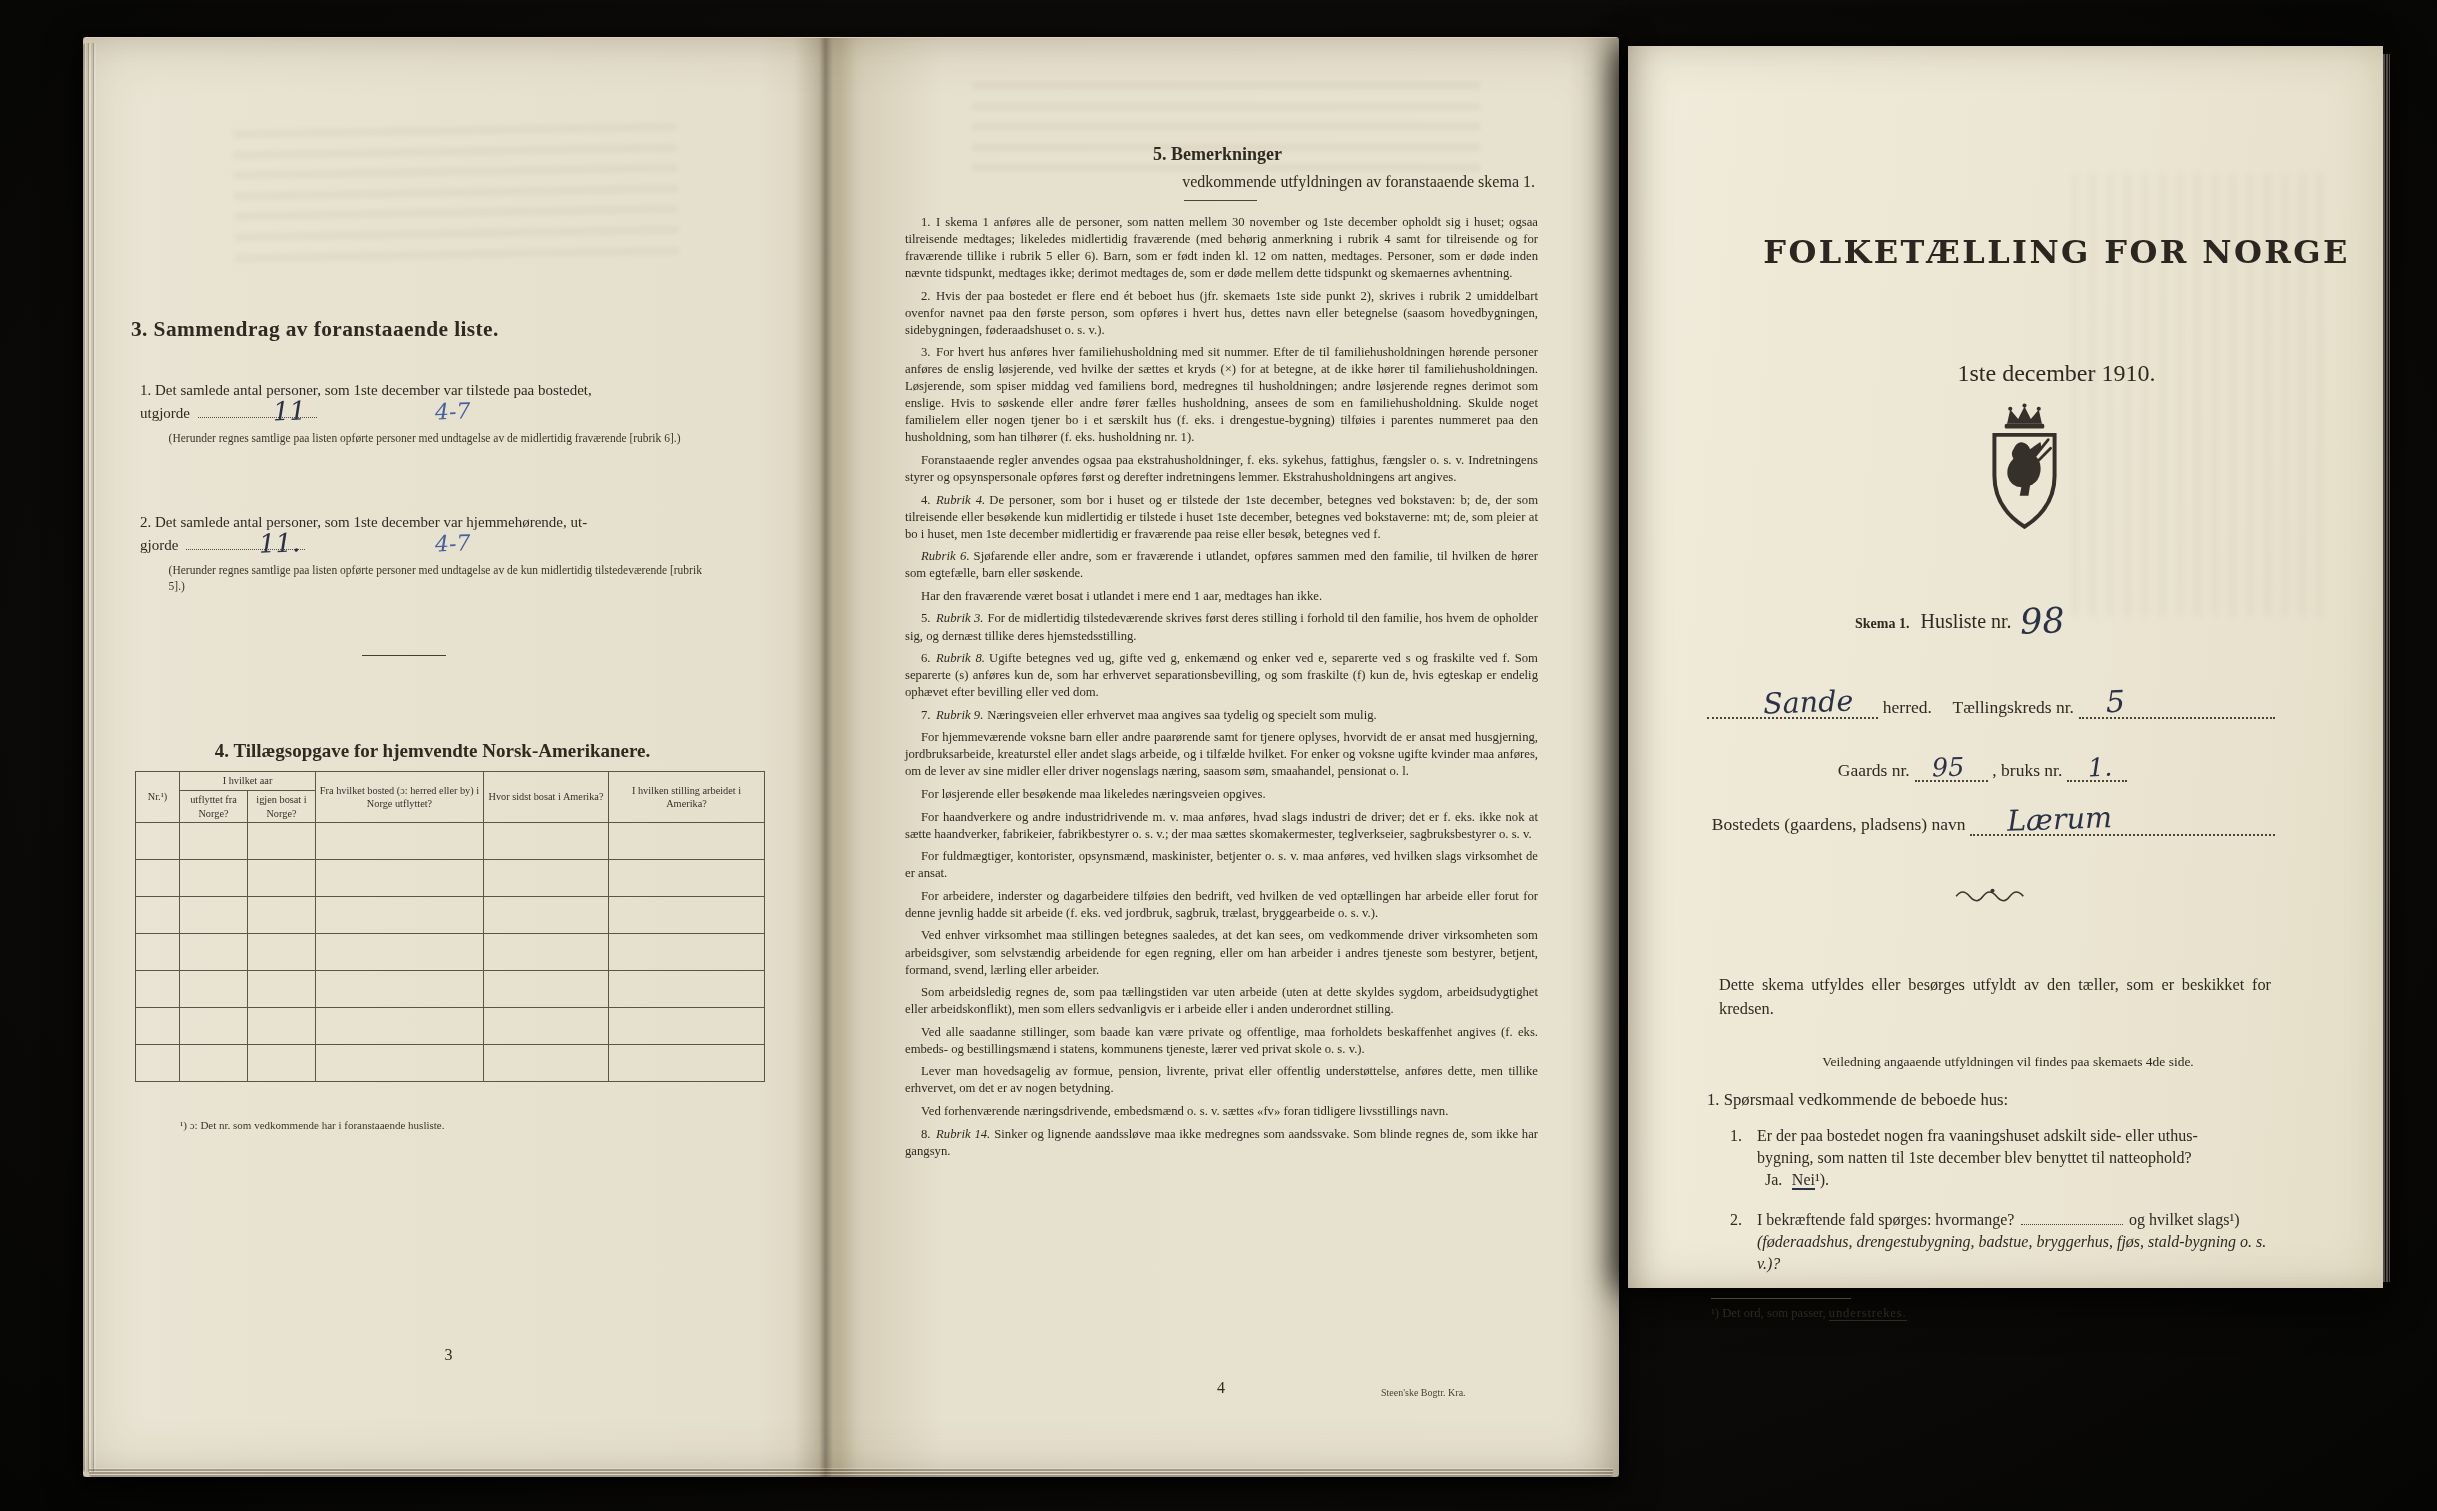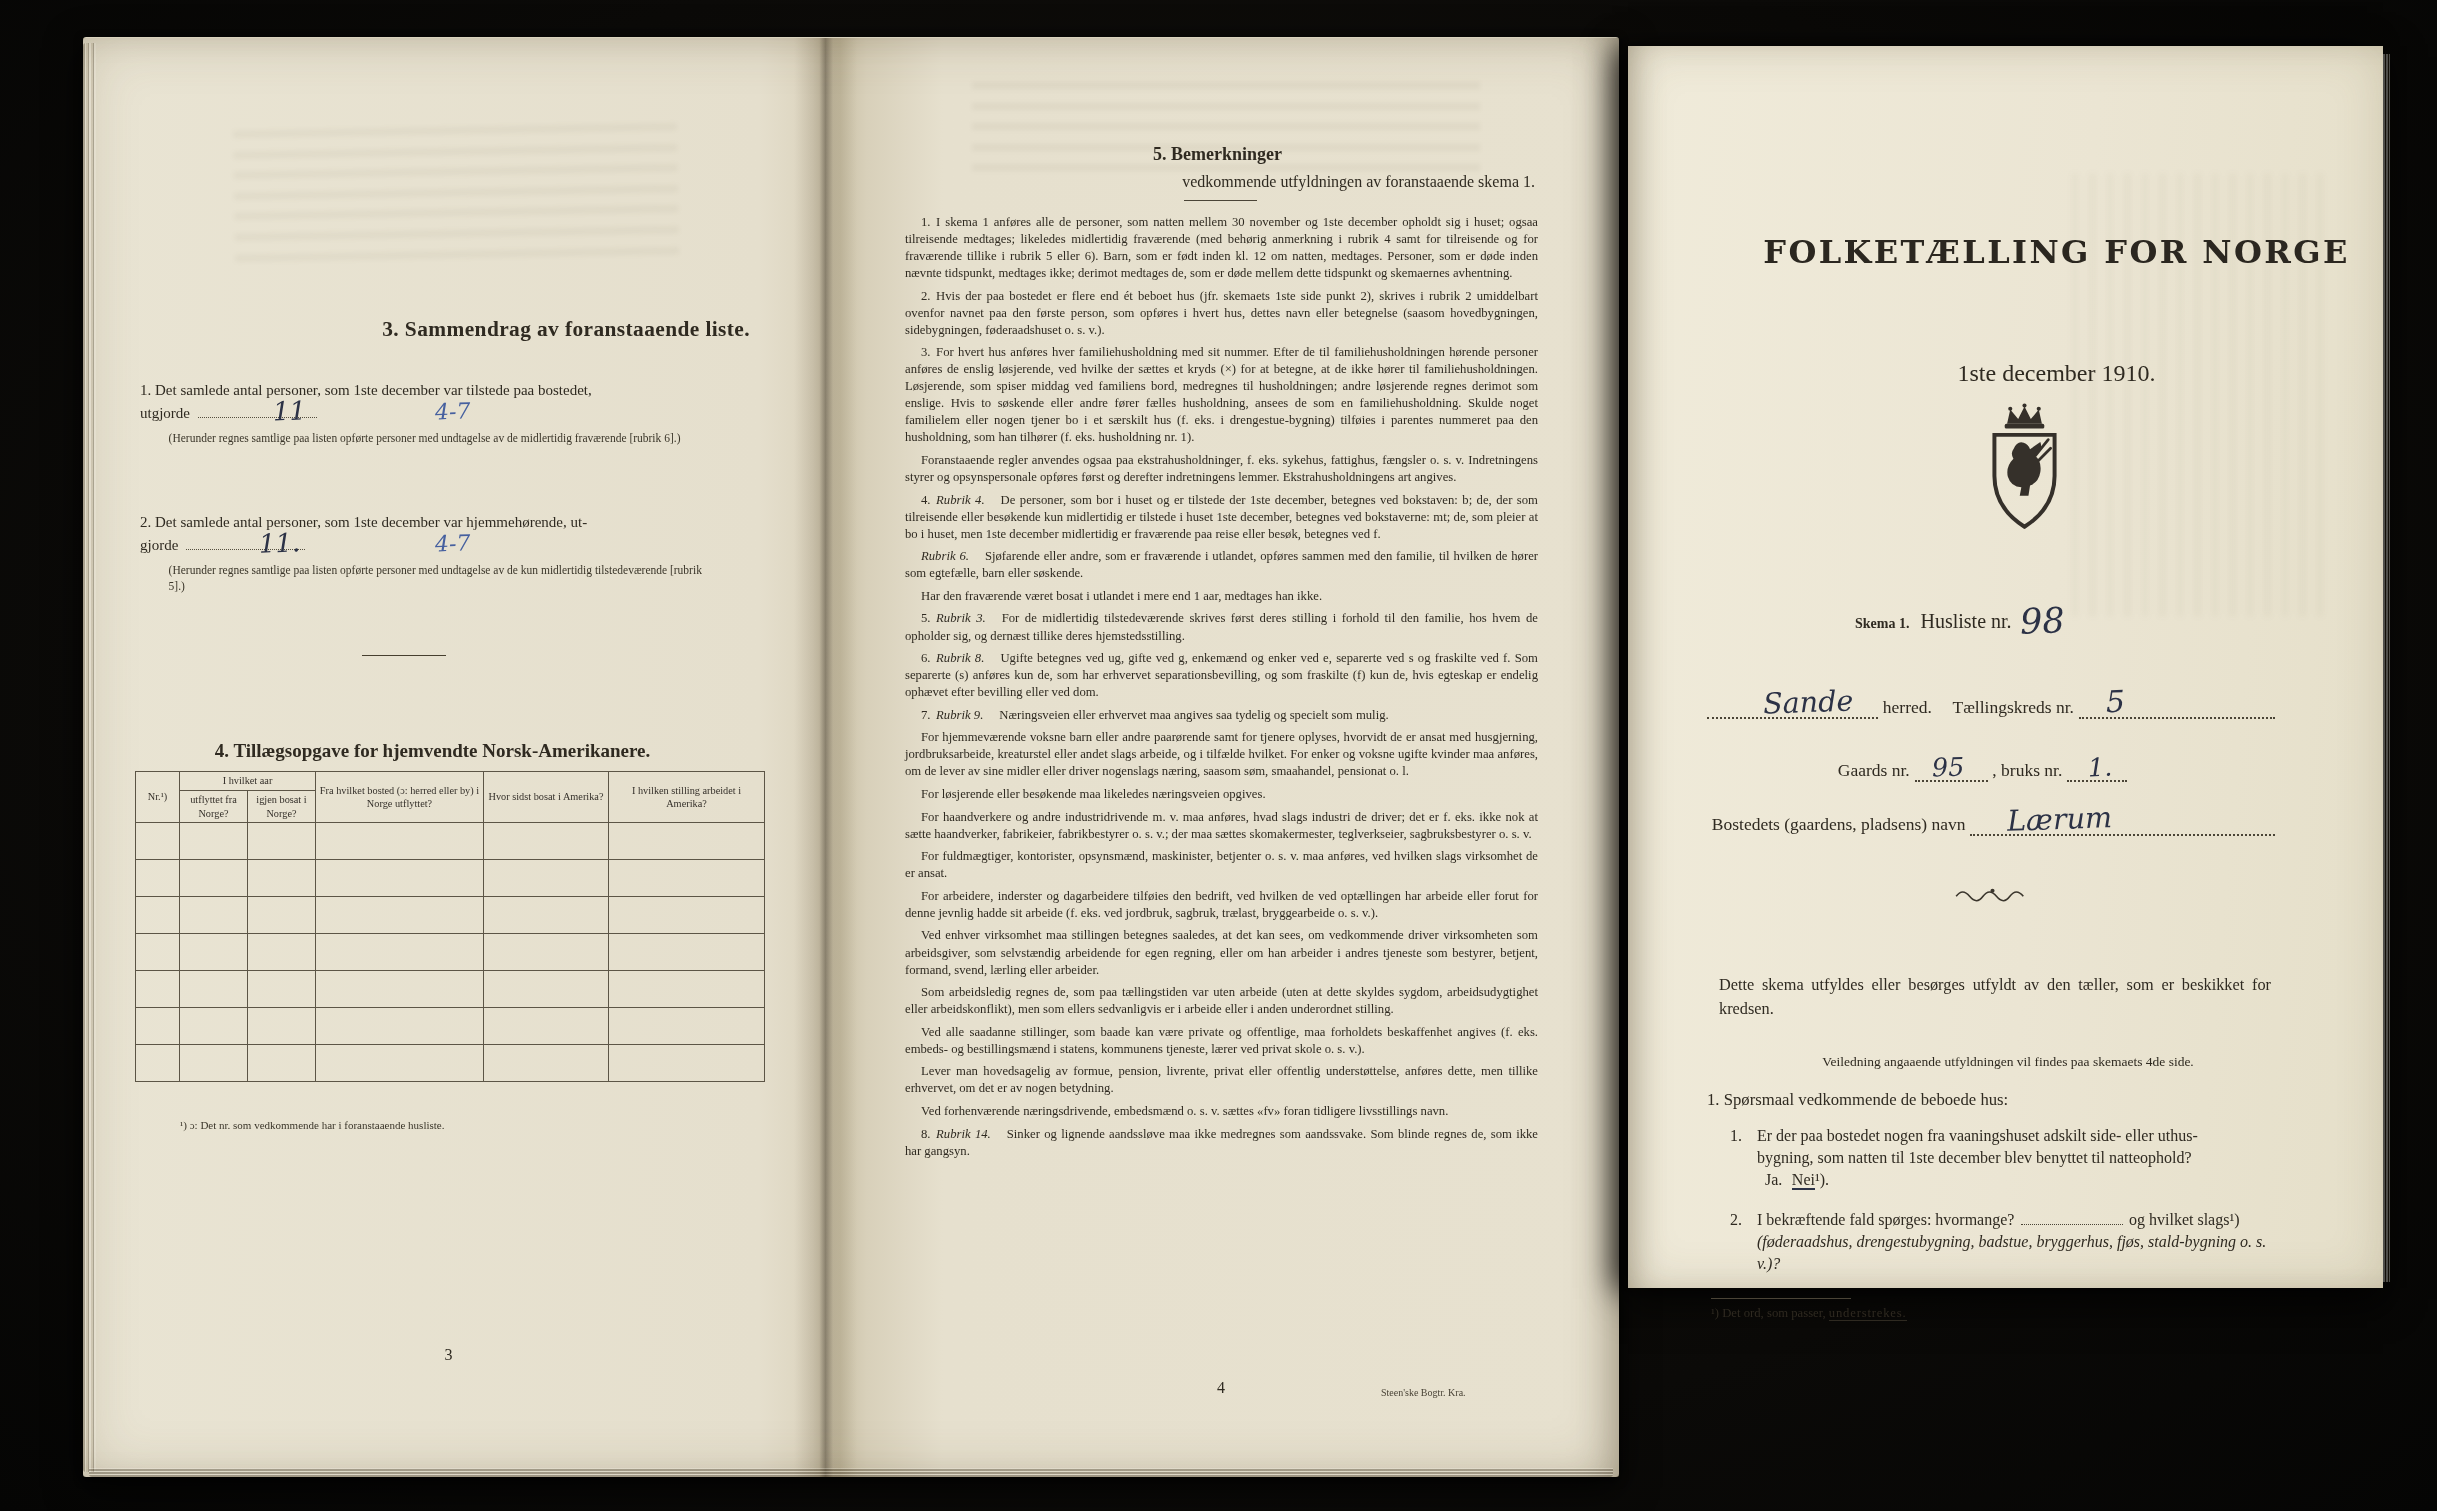--- a/index.html
+++ b/index.html
@@ -28,21 +28,21 @@
 
   .ghost { position:absolute; pointer-events:none; }
   .ghost.hlines { background: repeating-linear-gradient(180deg, rgba(105,95,70,.22) 0 7.1px, rgba(0,0,0,0) 7.1px 20.6px); filter: blur(2.4px); }
   .ghost.vlines { background: repeating-linear-gradient(90deg, rgba(105,95,70,.14) 0 6.3px, rgba(0,0,0,0) 6.3px 17.5px); filter: blur(3.2px); }
 
   
   .ink { font-family:"DejaVu Serif",serif; font-style:italic; color:#2c3246; transform:rotate(-2deg); display:inline-block; }
   .ink.blue { color:#46609f; }
 
   
-  .s3-title { position:absolute; left:48px; top:279px; width:619px; text-align:right;
+  .s3-title { position:absolute; left:48px; top:279px; width:619px; text-align:left;
     font-size:21.4px; font-weight:bold; letter-spacing:0.4px; }
   .s3-item { position:absolute; left:57px; width:627px; font-size:15px; line-height:1.5; }
   .s3-item .fill-line { display:inline-block; width:119px; height:4px; border-bottom:1.6px dotted #554f3f; margin-left:8px; }
   .s3-note { margin-top:7.1px; padding-left:28.6px; width:571px; font-size:11.5px; line-height:1.35; color:#3a3529; }
   .s3-ink-val { position:absolute; font-size:26px; }
   .s3-ink-extra { position:absolute; font-size:22px; }
   .mini-rule { position:absolute; left:279px; top:617px; width:84px; border-top:1.6px solid #463f2f; }
   .s4-title { position:absolute; left:32px; top:702px; width:635px; text-align:center; font-size:19px; font-weight:bold; }
   .s4-table { position:absolute; left:52px; top:733px; width:630px; border-collapse:collapse; table-layout:fixed; }
   .s4-table th, .s4-table td { border:1.2px solid #5c5546; }
@@ -54,21 +54,21 @@
   .pn4 { left:822px; top:1341px; width:632px; }
   .printer-mark { position:absolute; left:1298px; top:1349px; font-size:10px; color:#4a4437; }
 
   
   .b-title { position:absolute; left:817px; top:106px; width:635px; text-align:center; font-size:18px; font-weight:bold; }
   .b-subtitle { position:absolute; left:817px; top:135px; width:635px; text-align:right; font-size:16px; }
   .b-rule { position:absolute; left:1101px; top:162px; width:73px; border-top:1.2px solid #4a4437; }
   .b-text { position:absolute; left:822px; top:176px; width:633px; font-size:12.7px; line-height:1.34; }
   .bpara { text-align:justify; text-indent:16px; margin-bottom:5.6px; }
   .bnum { padding-right:5.6px; }
-  .blead { font-style:italic; padding-right:16px; }
+  .blead { font-style:italic; padding-right:4px; }
   .bnum:empty, .blead:empty { display:none; }
 
   
   .sheet { position:absolute; left:1628px; top:46px; width:755px; height:1242px;
     background: linear-gradient(95deg,#f0ebda 0%,#ebe5d3 55%,#e5dfc9 100%);
     box-shadow: -16px 0 27px rgba(0,0,0,.6), 0 11px 37px rgba(0,0,0,.7),
       inset 20.6px 0 33px -17.5px rgba(60,45,20,.35), inset 0 0 48px rgba(95,78,40,.18); }
   .sheet::after { content:""; position:absolute; right:-7.1px; top:8px; bottom:6.3px; width:7.1px;
     background: repeating-linear-gradient(90deg, rgba(250,248,238,.30) 0 1.6px, rgba(45,35,18,.35) 1.6px 3.2px); }
 

